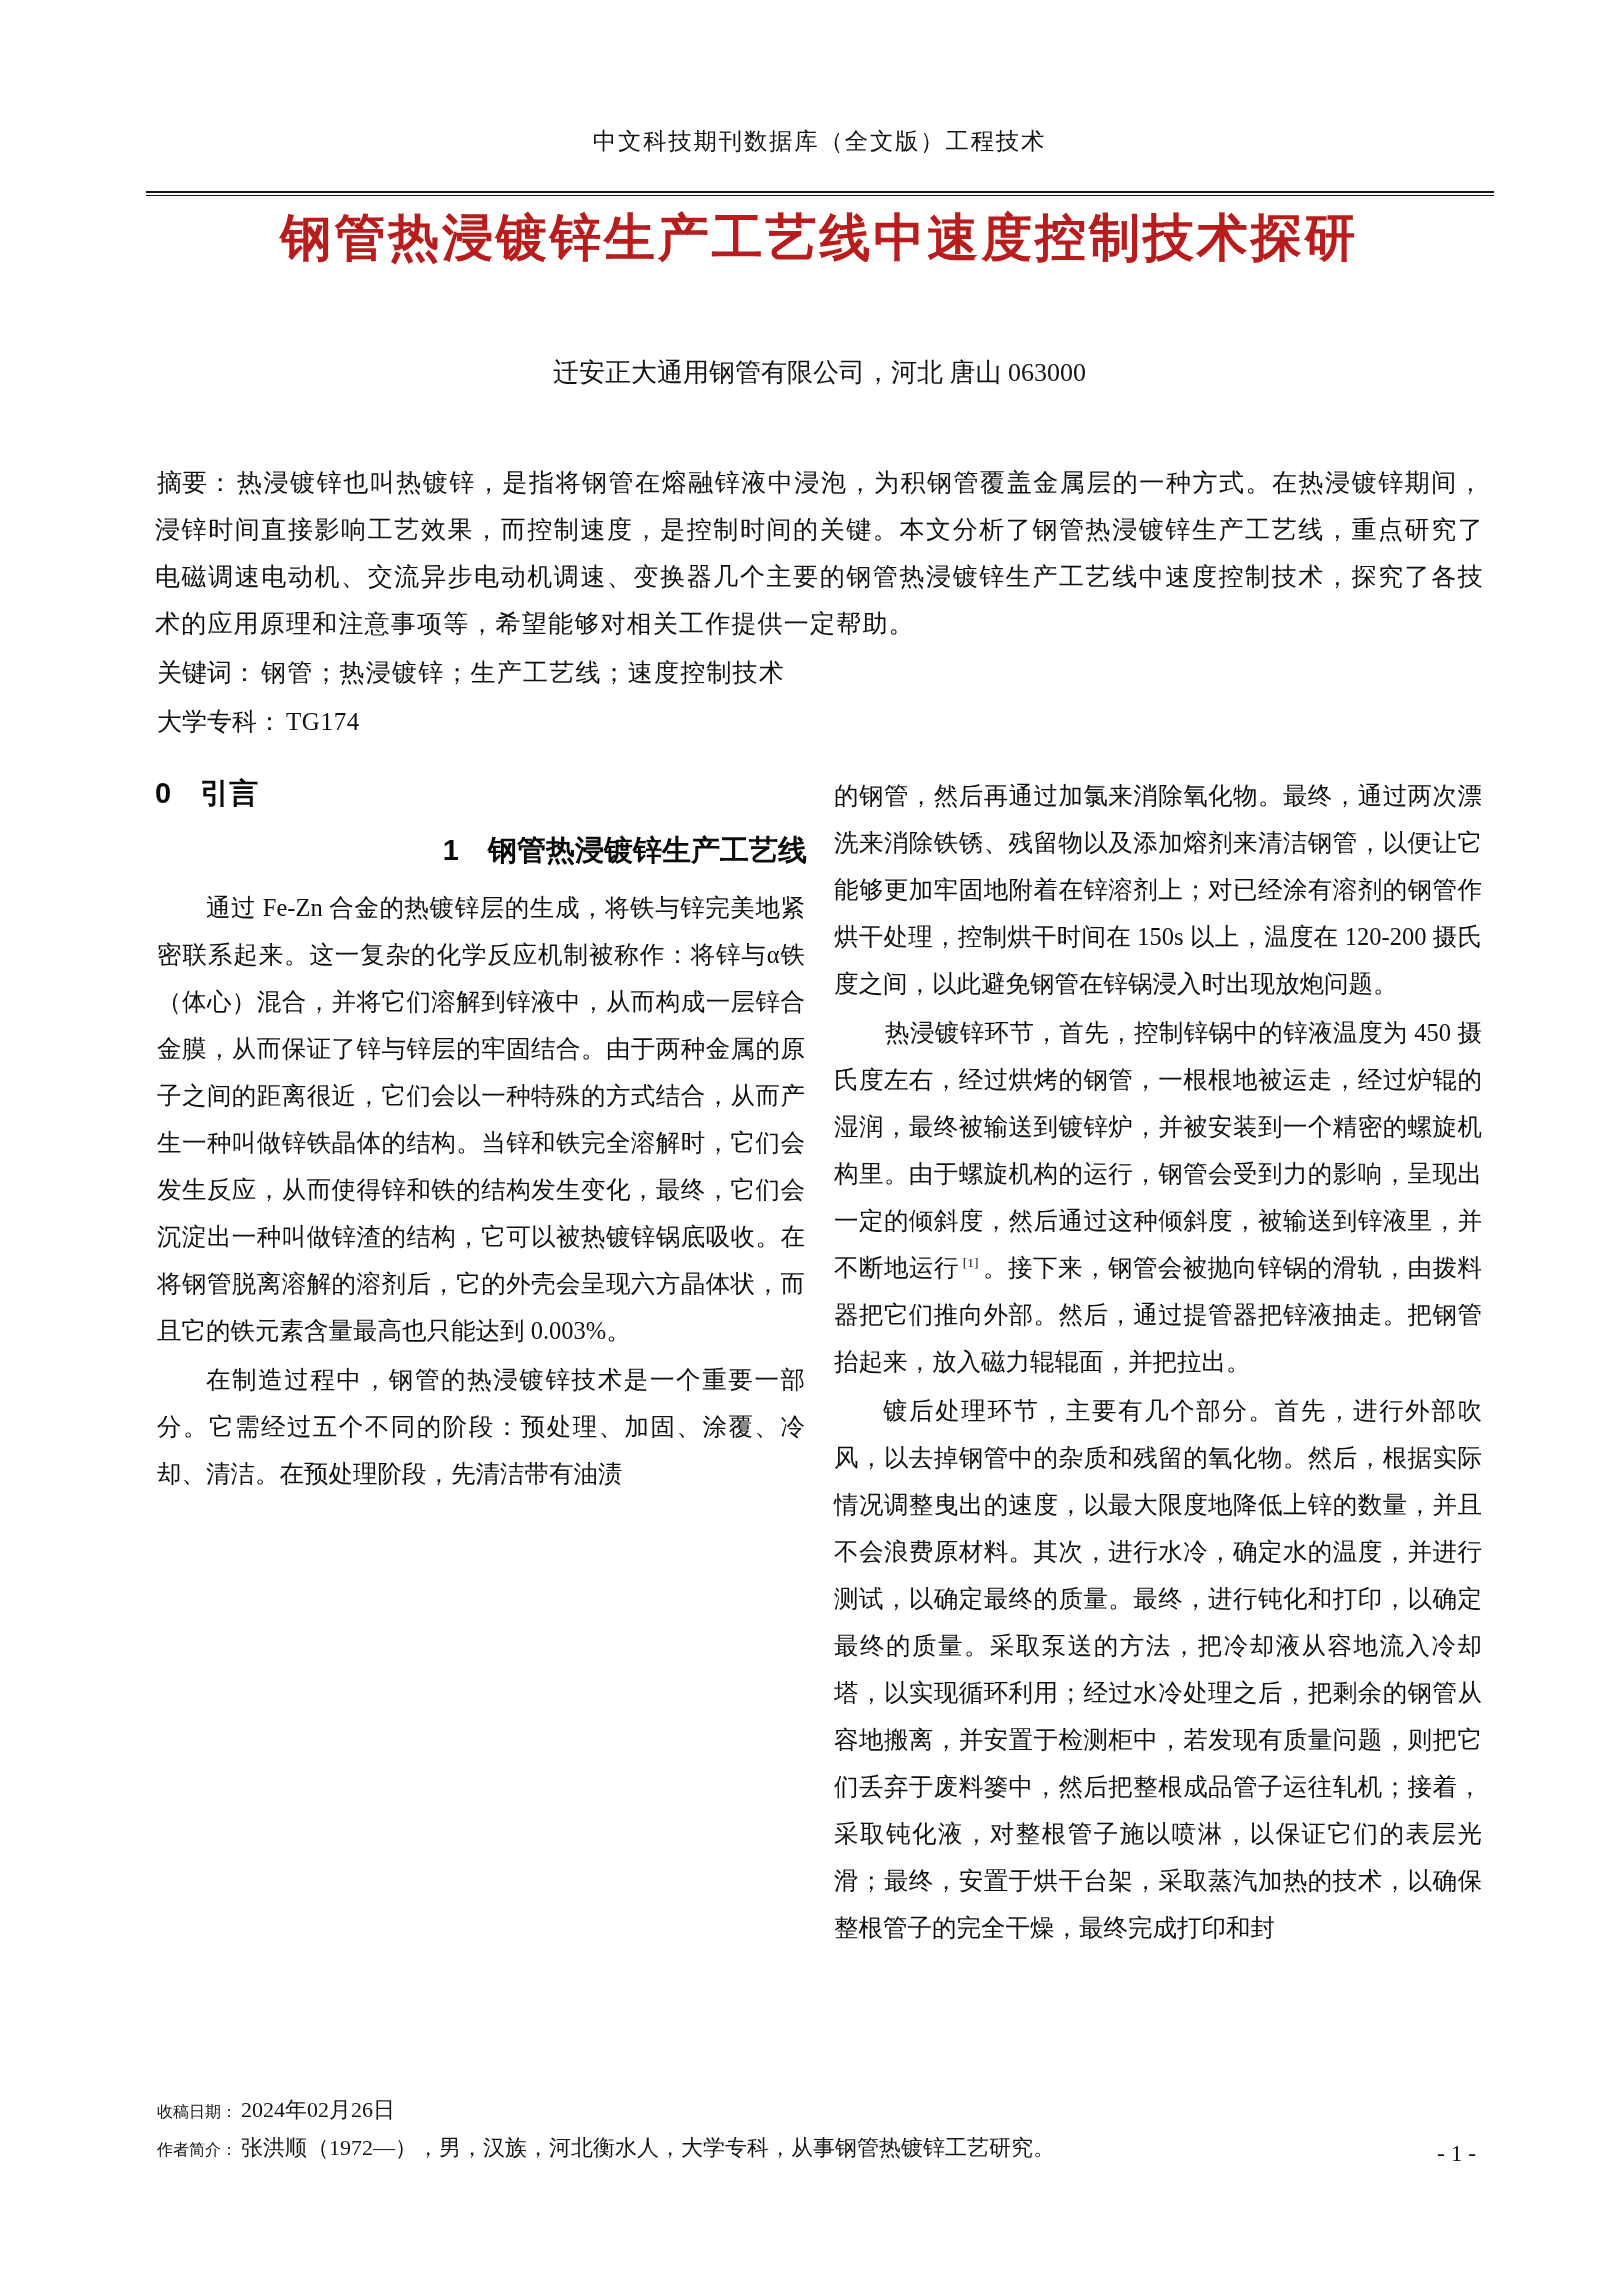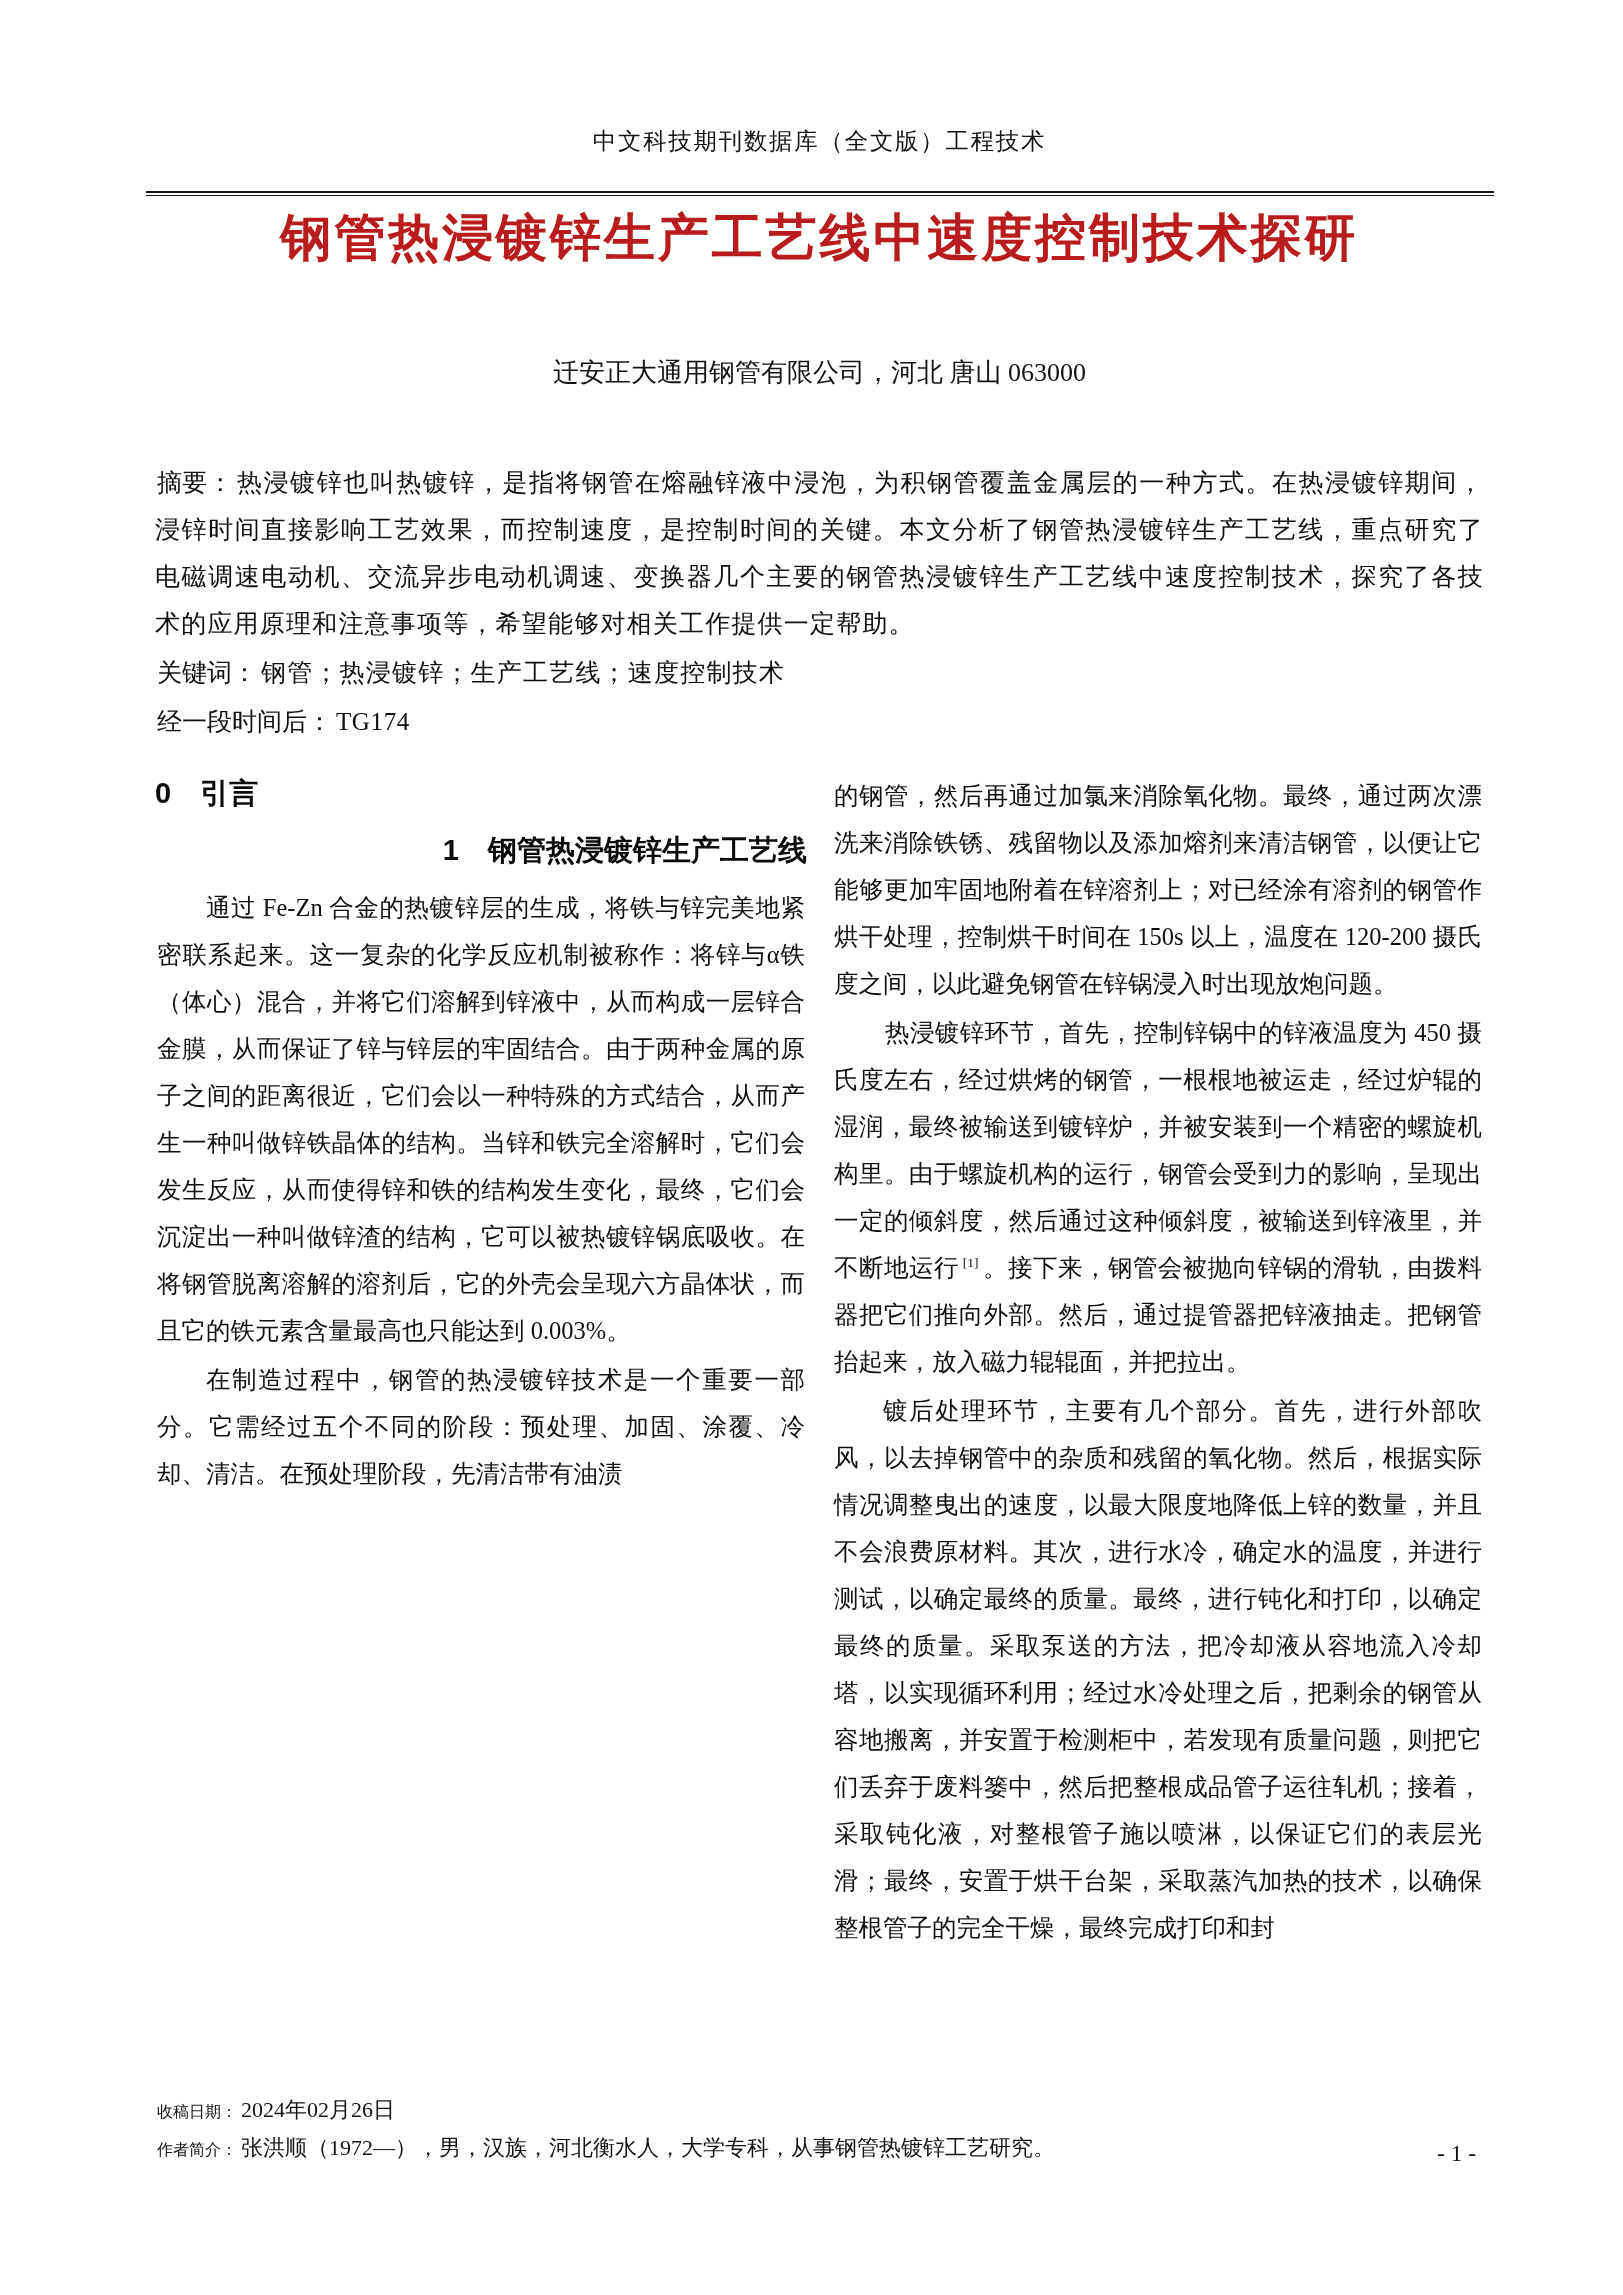--- a/index.html
+++ b/index.html
@@ -90,21 +90,21 @@
   <div class="header-rule"></div>
 
   <h1 class="title">钢管热浸镀锌生产工艺线中速度控制技术探研</h1>
 
 
   <div class="affiliation">迁安正大通用钢管有限公司，河北 唐山 063000</div>
 
   <div class="meta-block">
     <p><span class="lbl">摘要：</span><span>热浸镀锌也叫热镀锌，是指将钢管在熔融锌液中浸泡，为积钢管覆盖金属层的一种方式。在热浸镀锌期间，浸锌时间直接影响工艺效果，而控制速度，是控制时间的关键。本文分析了钢管热浸镀锌生产工艺线，重点研究了电磁调速电动机、交流异步电动机调速、变换器几个主要的钢管热浸镀锌生产工艺线中速度控制技术，探究了各技术的应用原理和注意事项等，希望能够对相关工作提供一定帮助。</span></p>
     <p><span class="lbl">关键词：</span><span>钢管；热浸镀锌；生产工艺线；速度控制技术</span></p>
-    <p><span class="lbl">经一段时间后：</span><span class="clc-value">TG174</span></p>
+    <p><span class="lbl">大学专科：</span><span class="clc-value">TG174</span></p>
   </div>
 
   <div class="columns">
 
     <div class="col">
       <h2>0　引言</h2>
       <h2 class="second">1　钢管热浸镀锌生产工艺线</h2>
       <p class="indent">通过 Fe-Zn 合金的热镀锌层的生成，将铁与锌完美地紧密联系起来。这一复杂的化学反应机制被称作：将锌与α铁（体心）混合，并将它们溶解到锌液中，从而构成一层锌合金膜，从而保证了锌与锌层的牢固结合。由于两种金属的原子之间的距离很近，它们会以一种特殊的方式结合，从而产生一种叫做锌铁晶体的结构。当锌和铁完全溶解时，它们会发生反应，从而使得锌和铁的结构发生变化，最终，它们会沉淀出一种叫做锌渣的结构，它可以被热镀锌锅底吸收。在将钢管脱离溶解的溶剂后，它的外壳会呈现六方晶体状，而且它的铁元素含量最高也只能达到 0.003%。</p>
       <p class="indent">在制造过程中，钢管的热浸镀锌技术是一个重要一部分。它需经过五个不同的阶段：预处理、加固、涂覆、冷却、清洁。在预处理阶段，先清洁带有油渍</p>
     </div>

